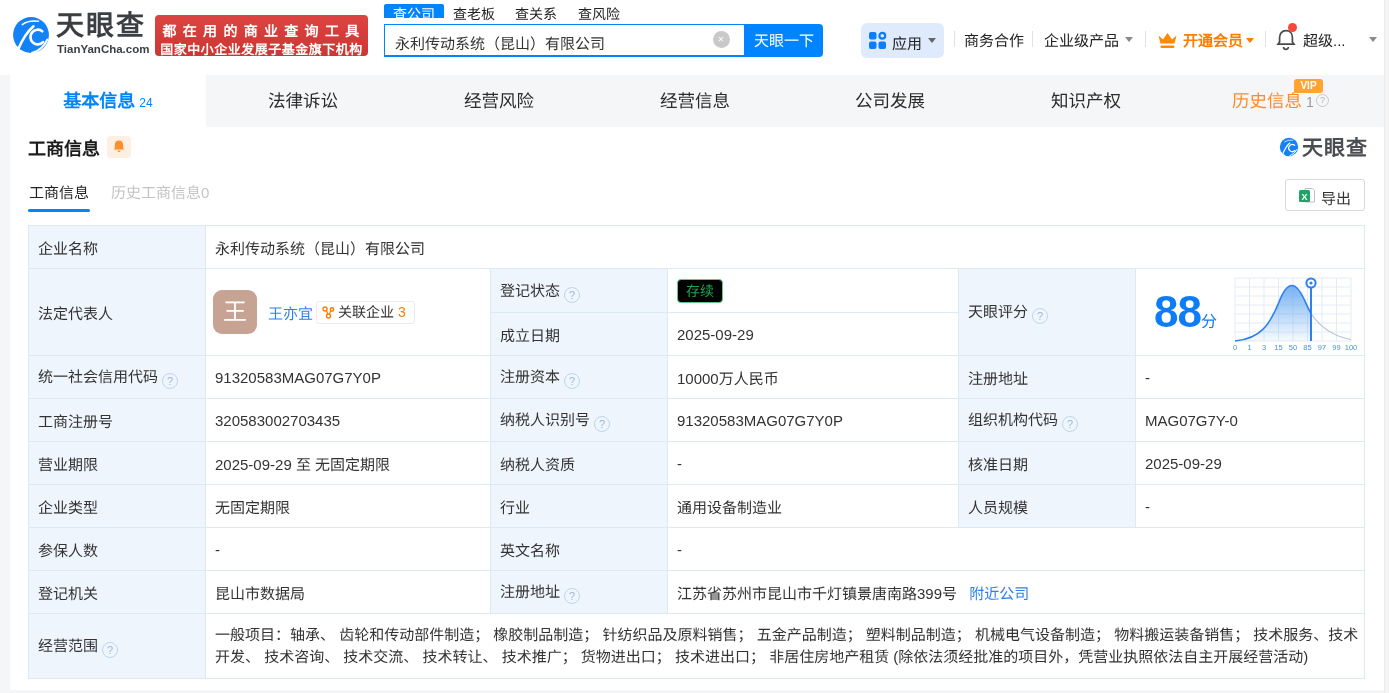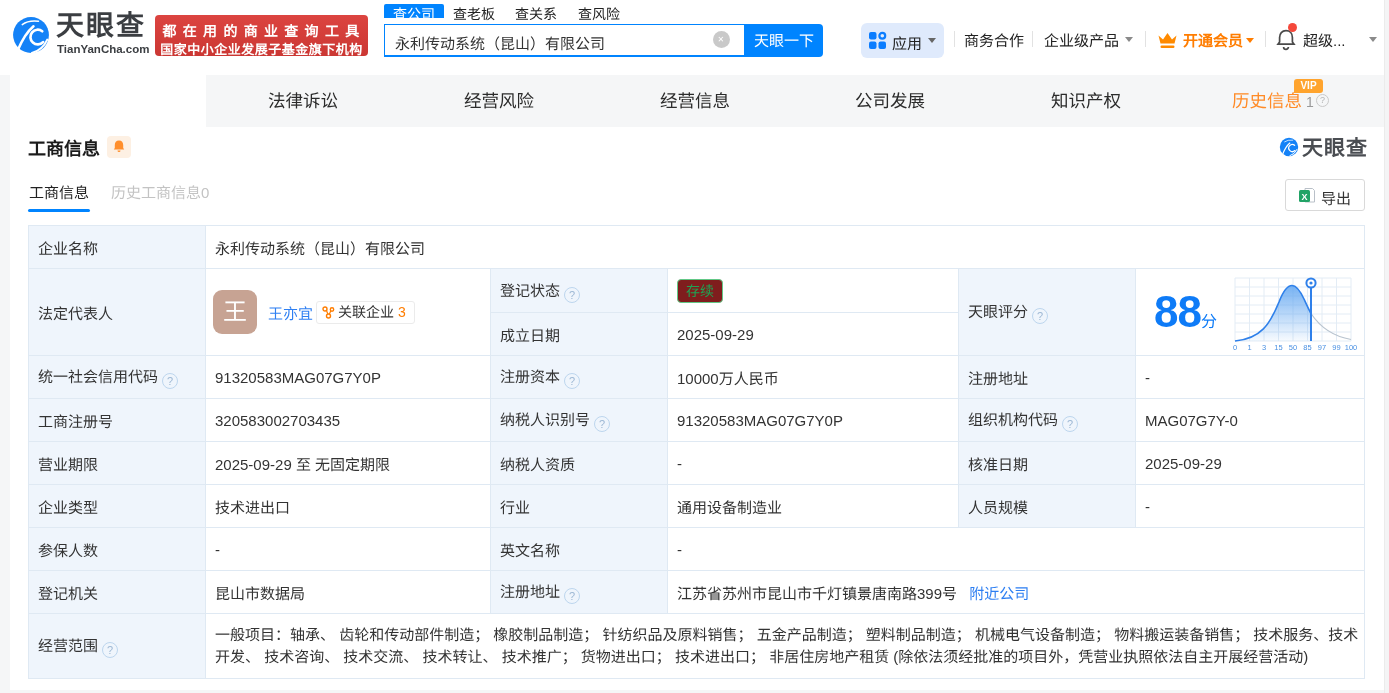--- a/index.html
+++ b/index.html
@@ -54,21 +54,21 @@
 #exportbtn .t{position:absolute;left:35px;top:7px;font-size:15px;color:#333}
 
 #tbl{position:absolute;left:28px;top:225px;border-collapse:collapse;table-layout:fixed;width:1336px}
 #tbl td{border:1px solid #dfe9f3;font-size:15px;color:#333;padding:0 0 0 9px;vertical-align:middle}
 #tbl td.lb{background:#eff5fc}
 .qi{display:inline-block;width:16px;height:16px;border:1px solid #bdd6ee;border-radius:50%;font-size:11px;line-height:14px;text-align:center;color:#9db8d4;margin-left:4px;vertical-align:-3px;font-weight:normal}
 .avatar{display:inline-block;width:44px;height:44px;background:#c7a393;border-radius:9px;color:#fff;font-size:24px;font-weight:500;text-align:center;line-height:44px;vertical-align:middle}
 .bluelink{color:#2e7ff2}
 .relbox{display:inline-block;height:23px;border:1px solid #ebebeb;border-radius:3px;font-size:14px;color:#333;line-height:21px;padding:0 8px 0 5px;vertical-align:middle;background:#fff}
 .relbox .n{color:#ff7d00}
-.greentag{display:inline-block;height:24px;border:1px solid #62c886;border-radius:4px;background:#7f1d1d;color:#1fa353;font-size:14px;line-height:22px;padding:0 8px}
+.greentag{display:inline-block;height:24px;border:1px solid #62c886;border-radius:4px;background:#000000;color:#1fa353;font-size:14px;line-height:22px;padding:0 8px}
 #score88{position:absolute;font-size:44px;font-weight:bold;color:#0e7bf7;letter-spacing:-1px}
 #scorefen{font-size:16px;color:#0e7bf7;font-weight:normal;letter-spacing:0}
 </style>
 </head>
 <body>
 
 <div id="hdr">
   <svg id="logoicon" viewBox="0 0 48 48">
     <circle cx="24" cy="24" r="21.5" fill="#1482f7"></circle>
     <g stroke="#fff" fill="none" stroke-linecap="round">
@@ -125,20 +125,21 @@
   <div style="position:absolute;left:1288px;top:23px;width:9px;height:9px;border-radius:50%;background:#f5483b"></div>
   <div class="mitem" style="left:1303px">超级...</div>
   <div class="caret" style="left:1369px;top:37px;border-top-color:#8a8a8a"></div>
 </div>
 
 <div id="graybg"></div>
 <div id="card"></div>
 
 <div id="mtabs">
   <div id="mtab-active"></div>
+  <div class="mtab" id="mt0" style="left:98px">基本信息<span class="cnt">24</span></div>
   <div class="mtab" style="left:293px">法律诉讼</div>
   <div class="mtab" style="left:489px">经营风险</div>
   <div class="mtab" style="left:685px">经营信息</div>
   <div class="mtab" style="left:880px">公司发展</div>
   <div class="mtab" style="left:1076px">知识产权</div>
   <div class="mtab" id="mt6" style="left:1263px">历史信息<span class="one">1</span></div>
   <span class="qi" style="position:absolute;left:1306px;top:19px;margin:0;width:13px;height:13px;border-color:#c9c9c9;color:#b5b5b5;font-size:9px;line-height:11px">?</span>
   <div style="position:absolute;left:1284px;top:4px;width:29px;height:14px;background:#ffa42e;border-radius:3px 3px 3px 0;color:#fff;font-size:10px;font-weight:bold;text-align:center;line-height:14px">VIP</div>
 </div>
 
@@ -273,21 +274,21 @@
   <tr style="height:43px">
     <td class="lb">营业期限</td>
     <td>2025-09-29 至 无固定期限</td>
     <td class="lb">纳税人资质</td>
     <td>-</td>
     <td class="lb">核准日期</td>
     <td>2025-09-29</td>
   </tr>
   <tr style="height:43px">
     <td class="lb">企业类型</td>
-    <td>技术进出口</td>
+    <td>无固定期限</td>
     <td class="lb">行业</td>
     <td>通用设备制造业</td>
     <td class="lb">人员规模</td>
     <td>-</td>
   </tr>
   <tr style="height:43px">
     <td class="lb">参保人数</td>
     <td>-</td>
     <td class="lb">英文名称</td>
     <td colspan="3">-</td>

